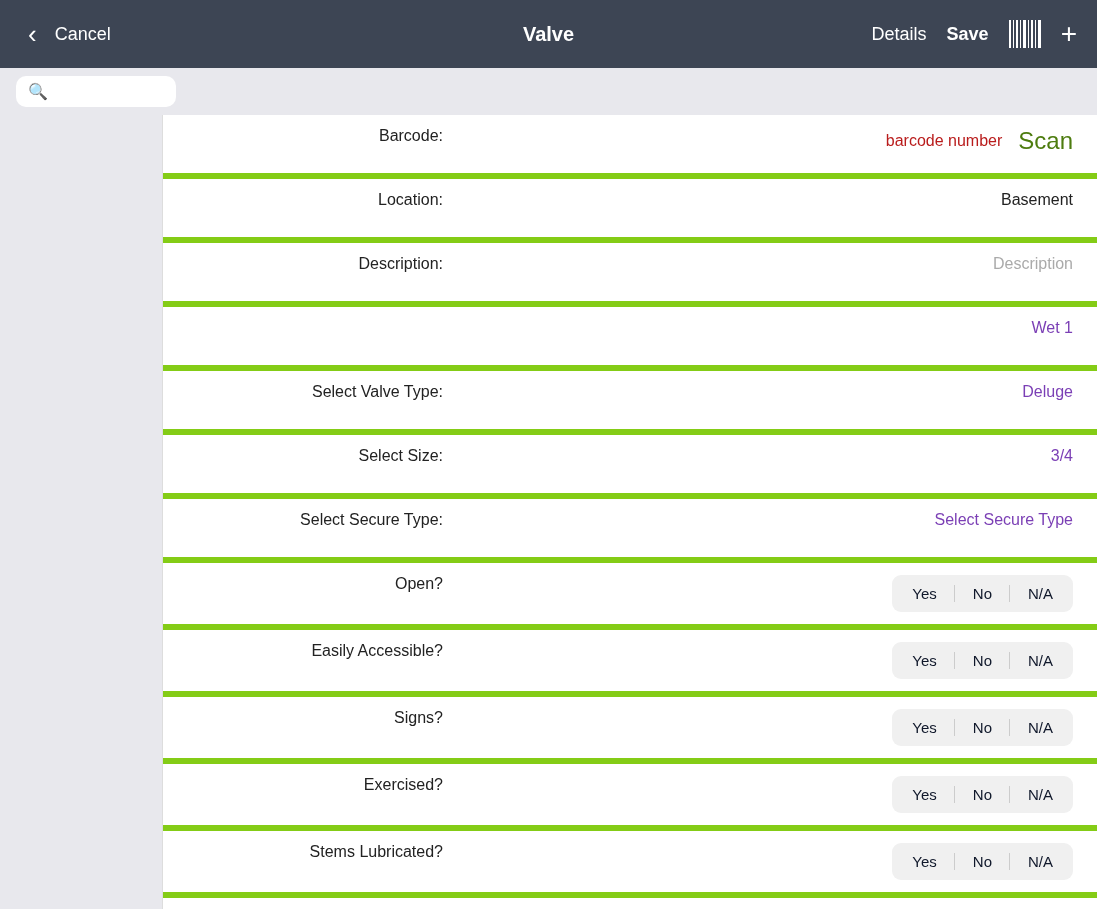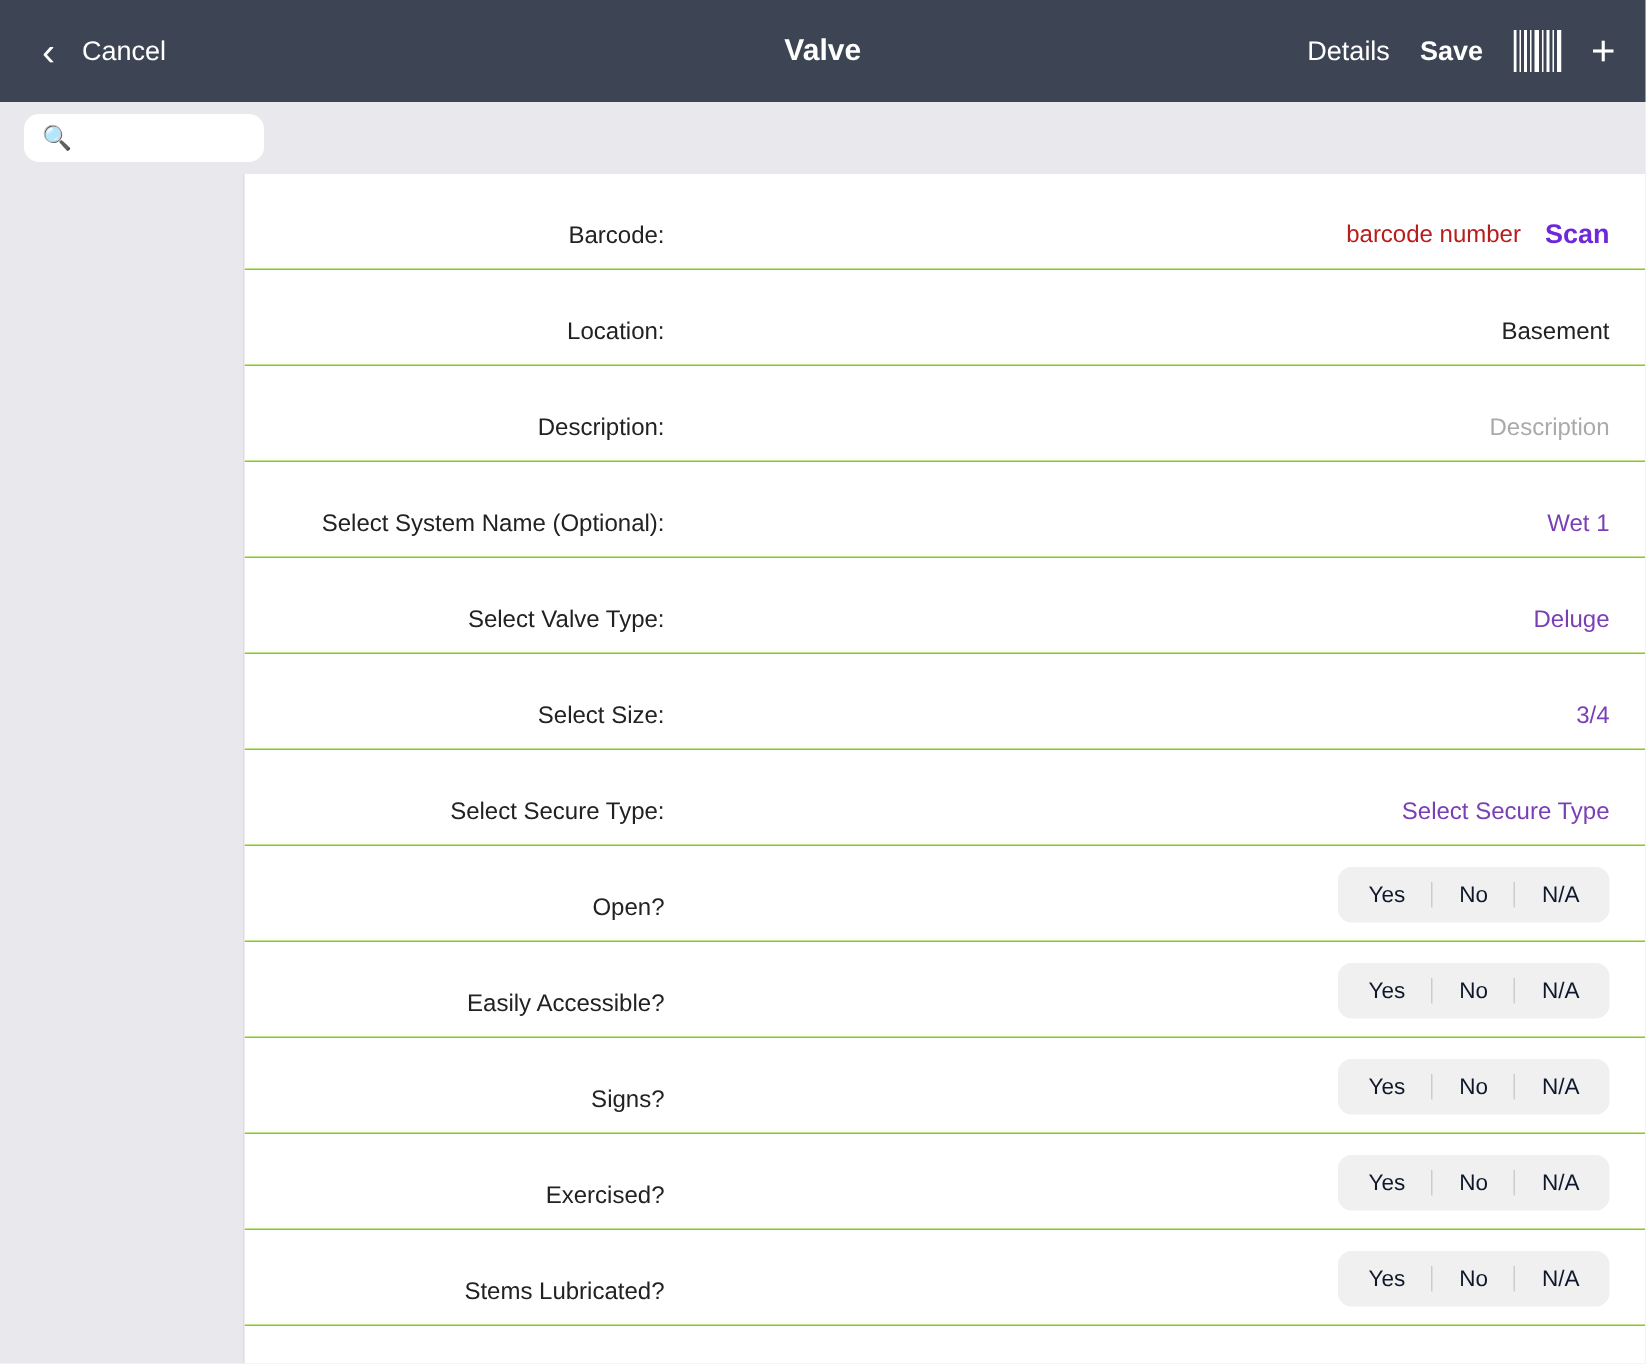--- a/index.html
+++ b/index.html
@@ -115,22 +115,22 @@
     
     .form-panel {
       flex: 1;
       background: white;
       overflow-y: auto;
       border-left: 1px solid #ddd;
     }
 
     .form-row {
       display: flex;
-      align-items: flex-end;
-      border-bottom: 1px solid #84cc16;
+      align-items: flex-start;
+      border-bottom: 6px solid #84cc16;
       min-height: 64px;
       padding: 12px 24px;
     }
     .form-label {
       width: 280px;
       text-align: right;
       padding-right: 24px;
       font-size: 16px;
       color: #222;
       font-weight: 400;
@@ -155,23 +155,23 @@
       align-items: center;
       justify-content: flex-end;
       gap: 16px;
       flex: 1;
     }
     .barcode-placeholder {
       color: #b91c1c;
       font-size: 16px;
     }
     .scan-btn {
-      color: #6d28d9;
-      font-size: 18px;
-      font-weight: 700;
+      color: #4d7c0f;
+      font-size: 24px;
+      font-weight: 400;
       cursor: pointer;
     }
 
     
     .segmented-control {
       display: flex;
       background: #f0f0f0;
       border-radius: 9px;
       padding: 2px;
       gap: 0;
@@ -247,21 +247,20 @@
         </div>
         <div class="form-row">
           <div class="form-label">Location:</div>
           <div class="form-value normal">Basement</div>
         </div>
         <div class="form-row">
           <div class="form-label">Description:</div>
           <div class="form-value placeholder">Description</div>
         </div>
         <div class="form-row">
-          <div class="form-label">Select System Name (Optional):</div>
           <div class="form-value accent">Wet 1</div>
         </div>
         <div class="form-row">
           <div class="form-label">Select Valve Type:</div>
           <div class="form-value accent">Deluge</div>
         </div>
         <div class="form-row">
           <div class="form-label">Select Size:</div>
           <div class="form-value accent">3/4</div>
         </div>

